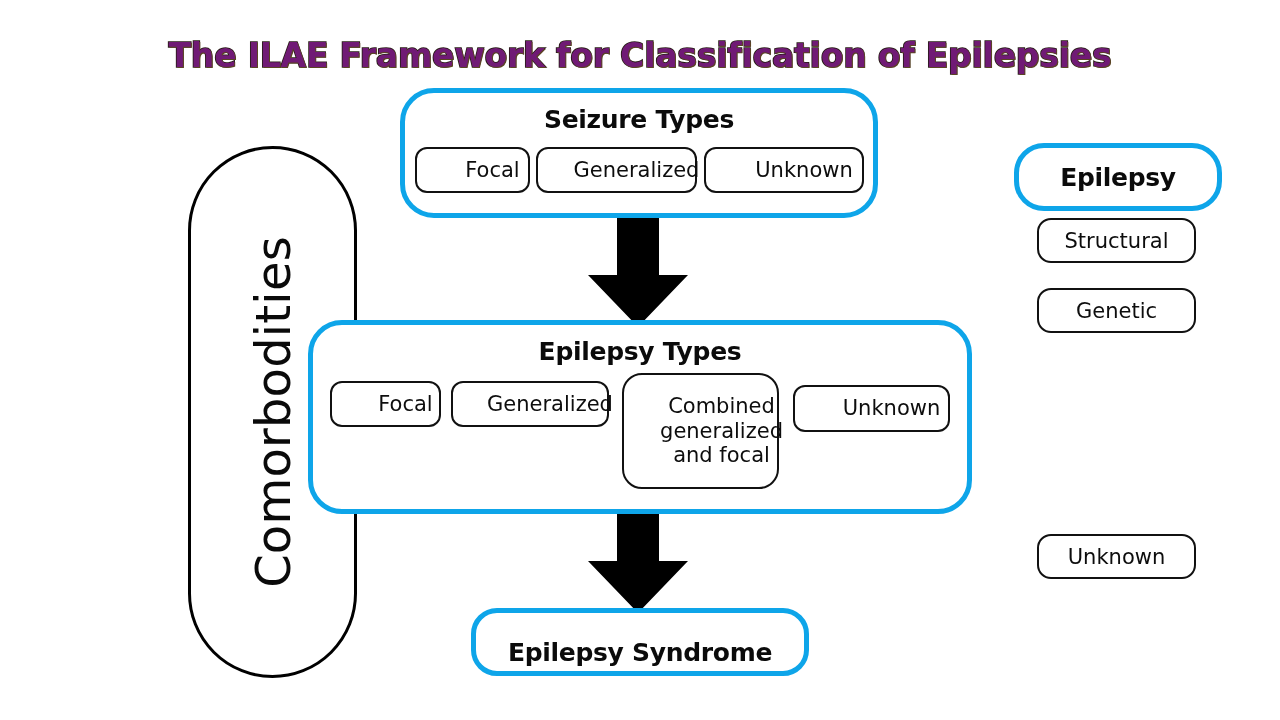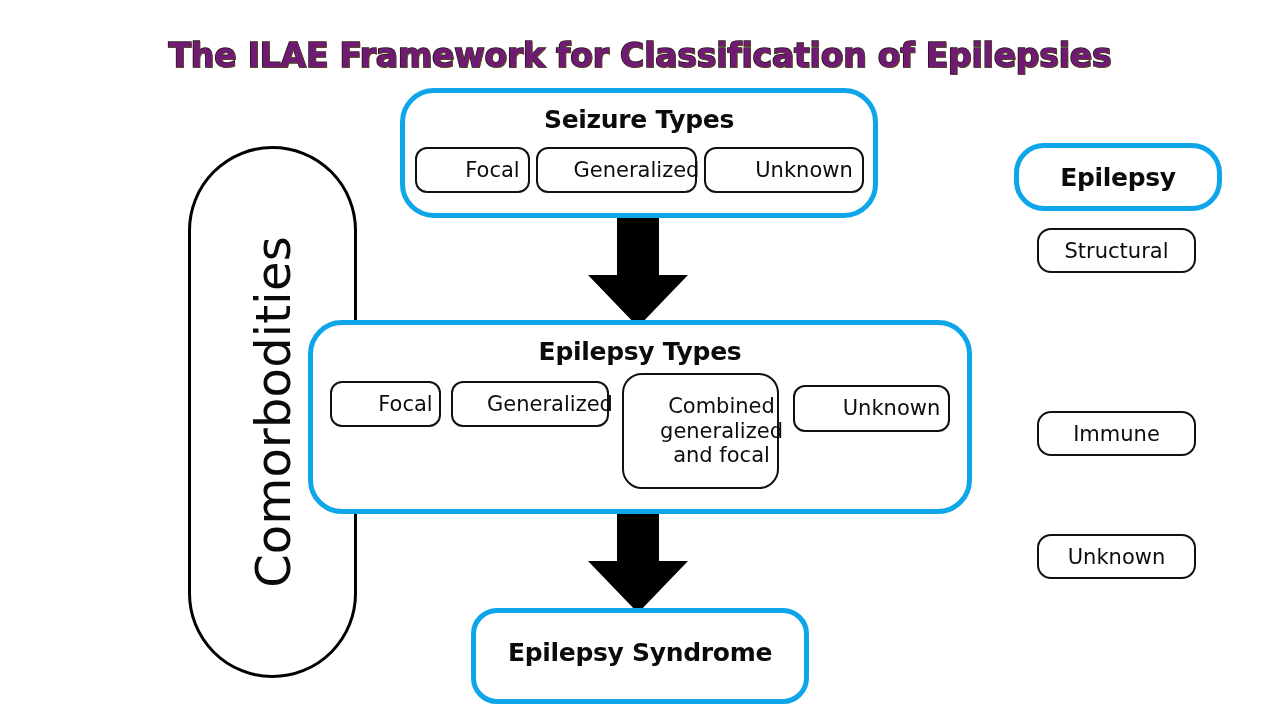--- a/index.html
+++ b/index.html
@@ -104,21 +104,21 @@
 
   
   .arrow {
     position: absolute;
     z-index: 3;
   }
 
   
   .seizure-box  { left: 400px; top: 88px;  width: 478px; height: 130px; z-index: 4; }
   .epilepsy-box { left: 308px; top: 320px; width: 664px; height: 194px; z-index: 4; }
-  .syndrome-box { left: 471px; top: 608px; width: 338px; height: 96px;  z-index: 4; border-radius: 26px; }
+  .syndrome-box { left: 471px; top: 608px; width: 338px; height: 68px;  z-index: 4; border-radius: 26px; }
 
   .etiology-box {
     left: 1014px; top: 143px; width: 208px; height: 68px;
     border-radius: 30px; z-index: 4;
   }
   .etiology-item {
     position: absolute;
     left: 1037px;
     width: 159px;
     height: 45px;
@@ -169,17 +169,17 @@
   </div>
 
   <div class="card syndrome-box">
     <div class="card-title" style="top:25px;">Epilepsy Syndrome</div>
   </div>
 
   <div class="card etiology-box">
     <div class="card-title" style="top:15px;">Epilepsy</div>
   </div>
 
-  <div class="etiology-item" style="top:228px;">Structural</div>
-  <div class="etiology-item" style="top:411px;">Immune</div>
+  <div class="etiology-item" style="top:218px;">Structural</div>
+  <div class="etiology-item" style="top:288px;">Genetic</div>
   <div class="etiology-item" style="top:534px;">Unknown</div>
 
 </div>
 
 </body></html>

